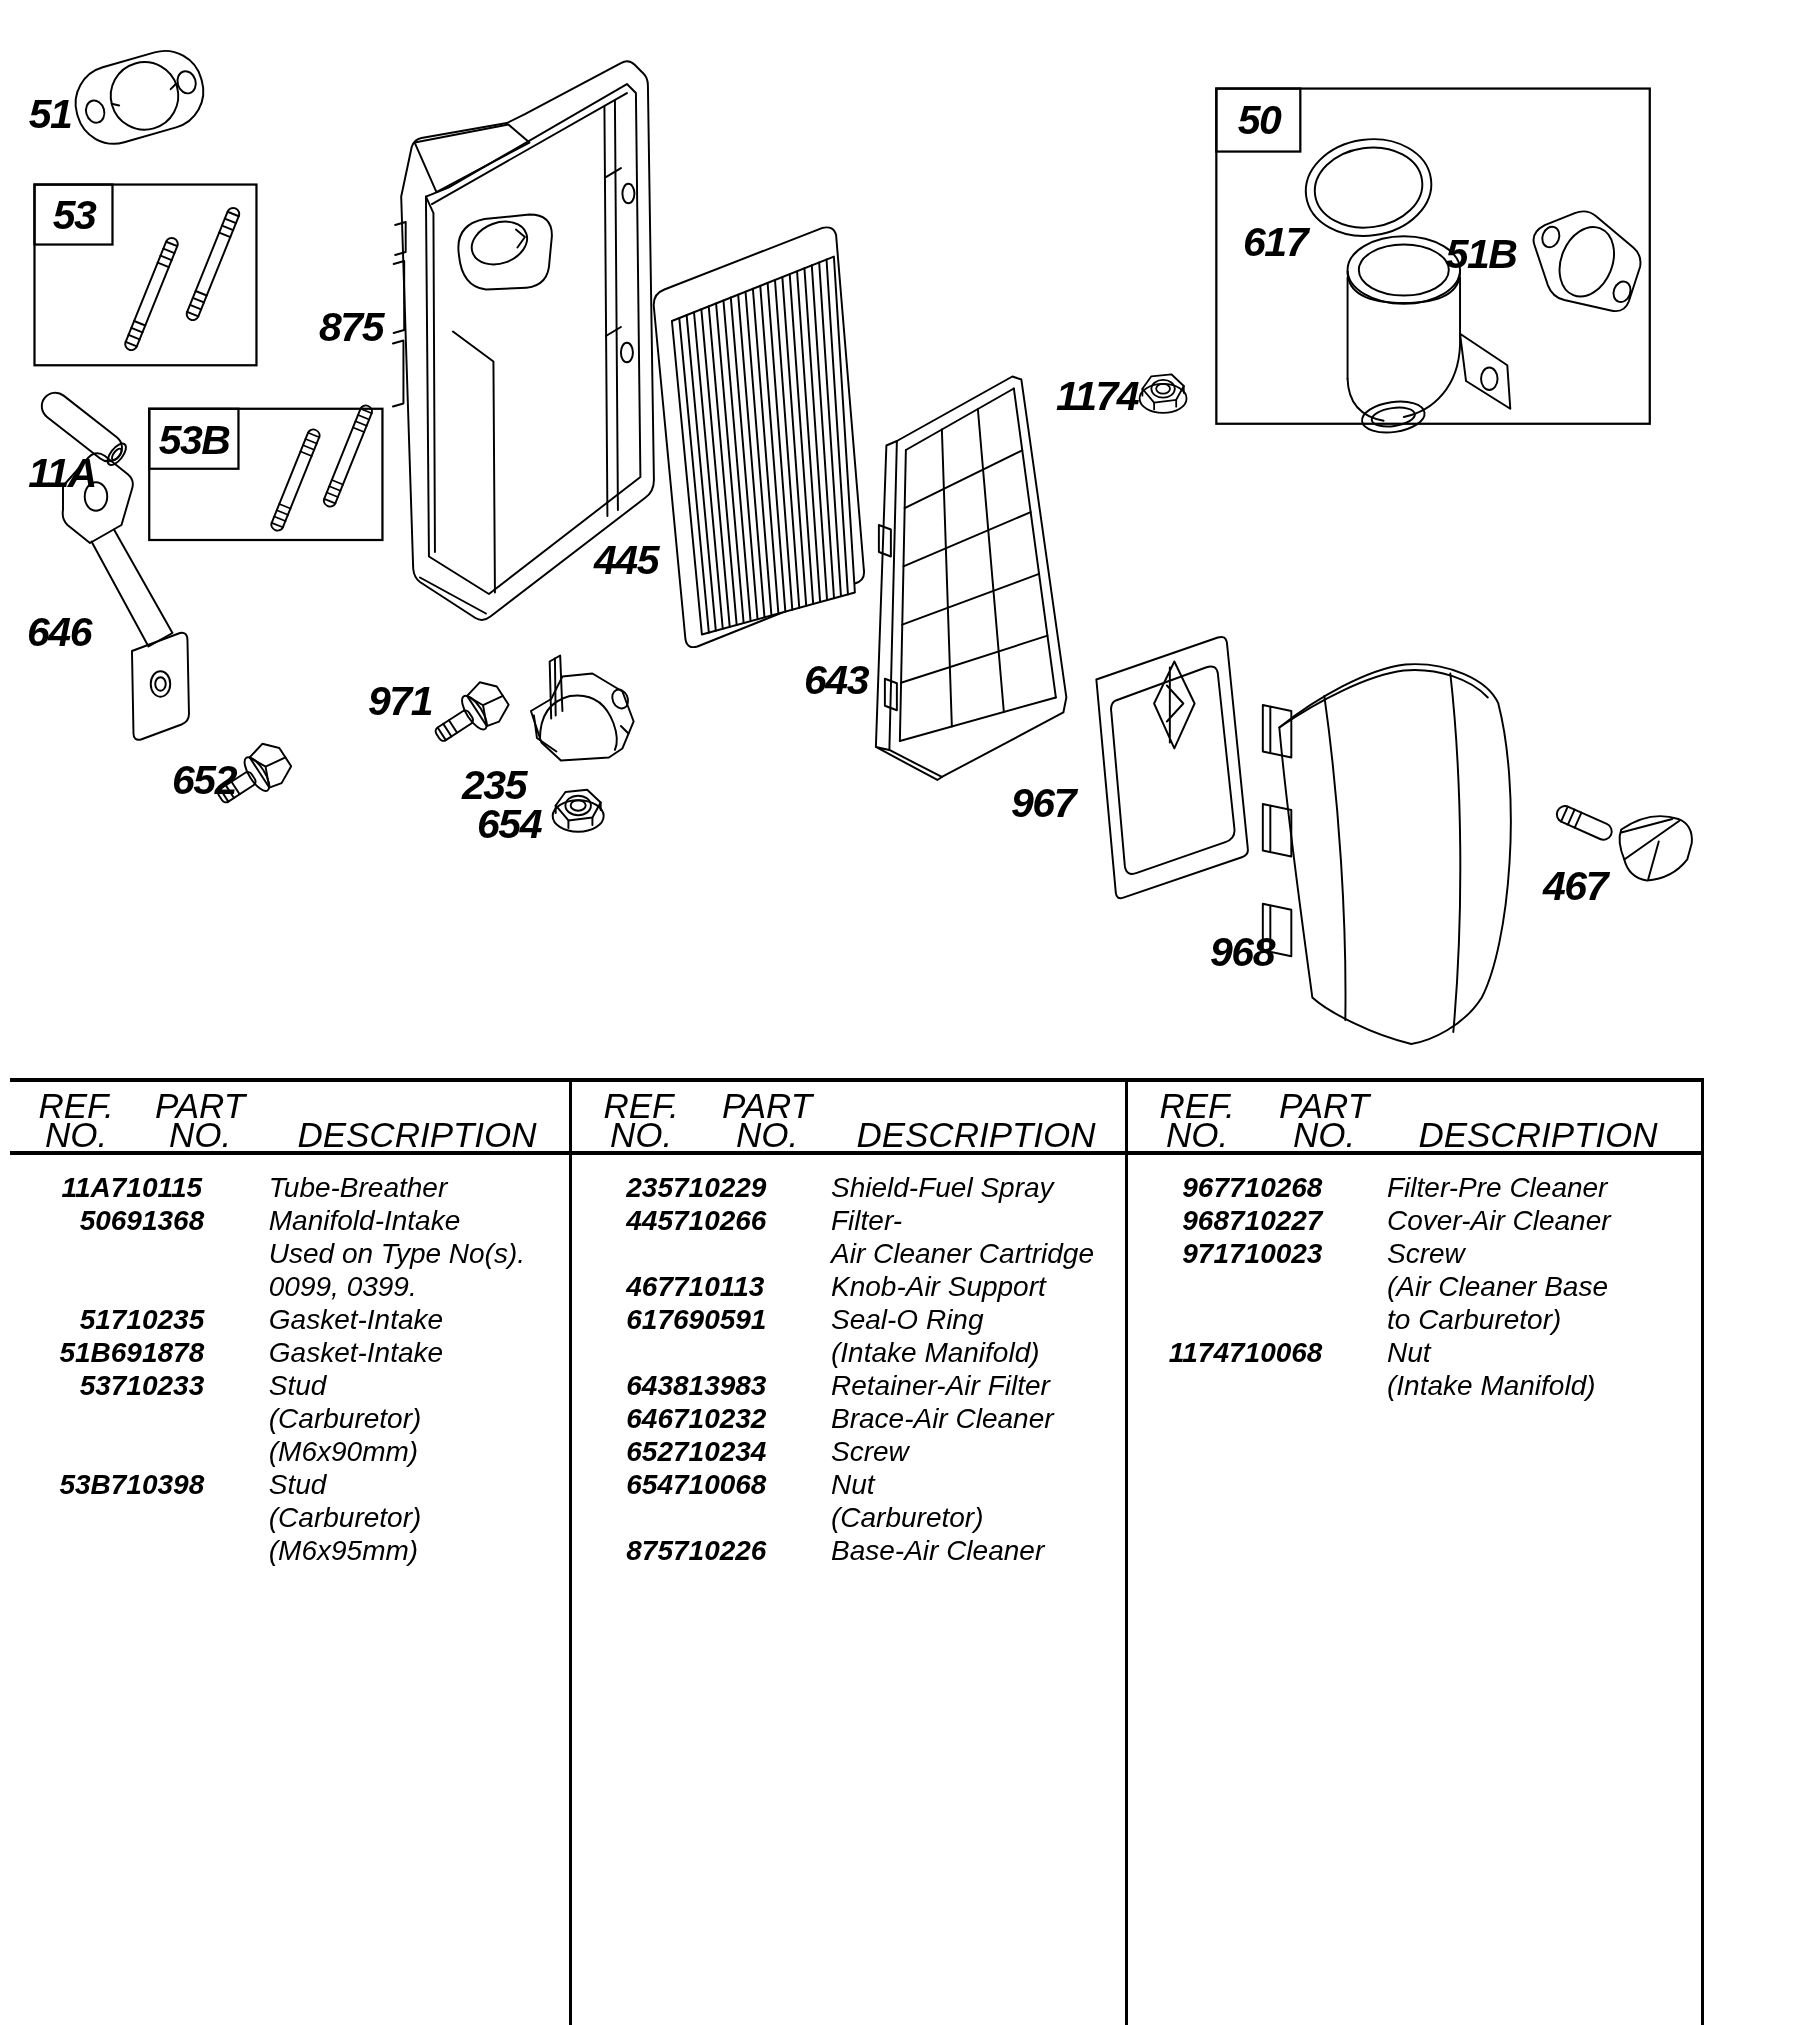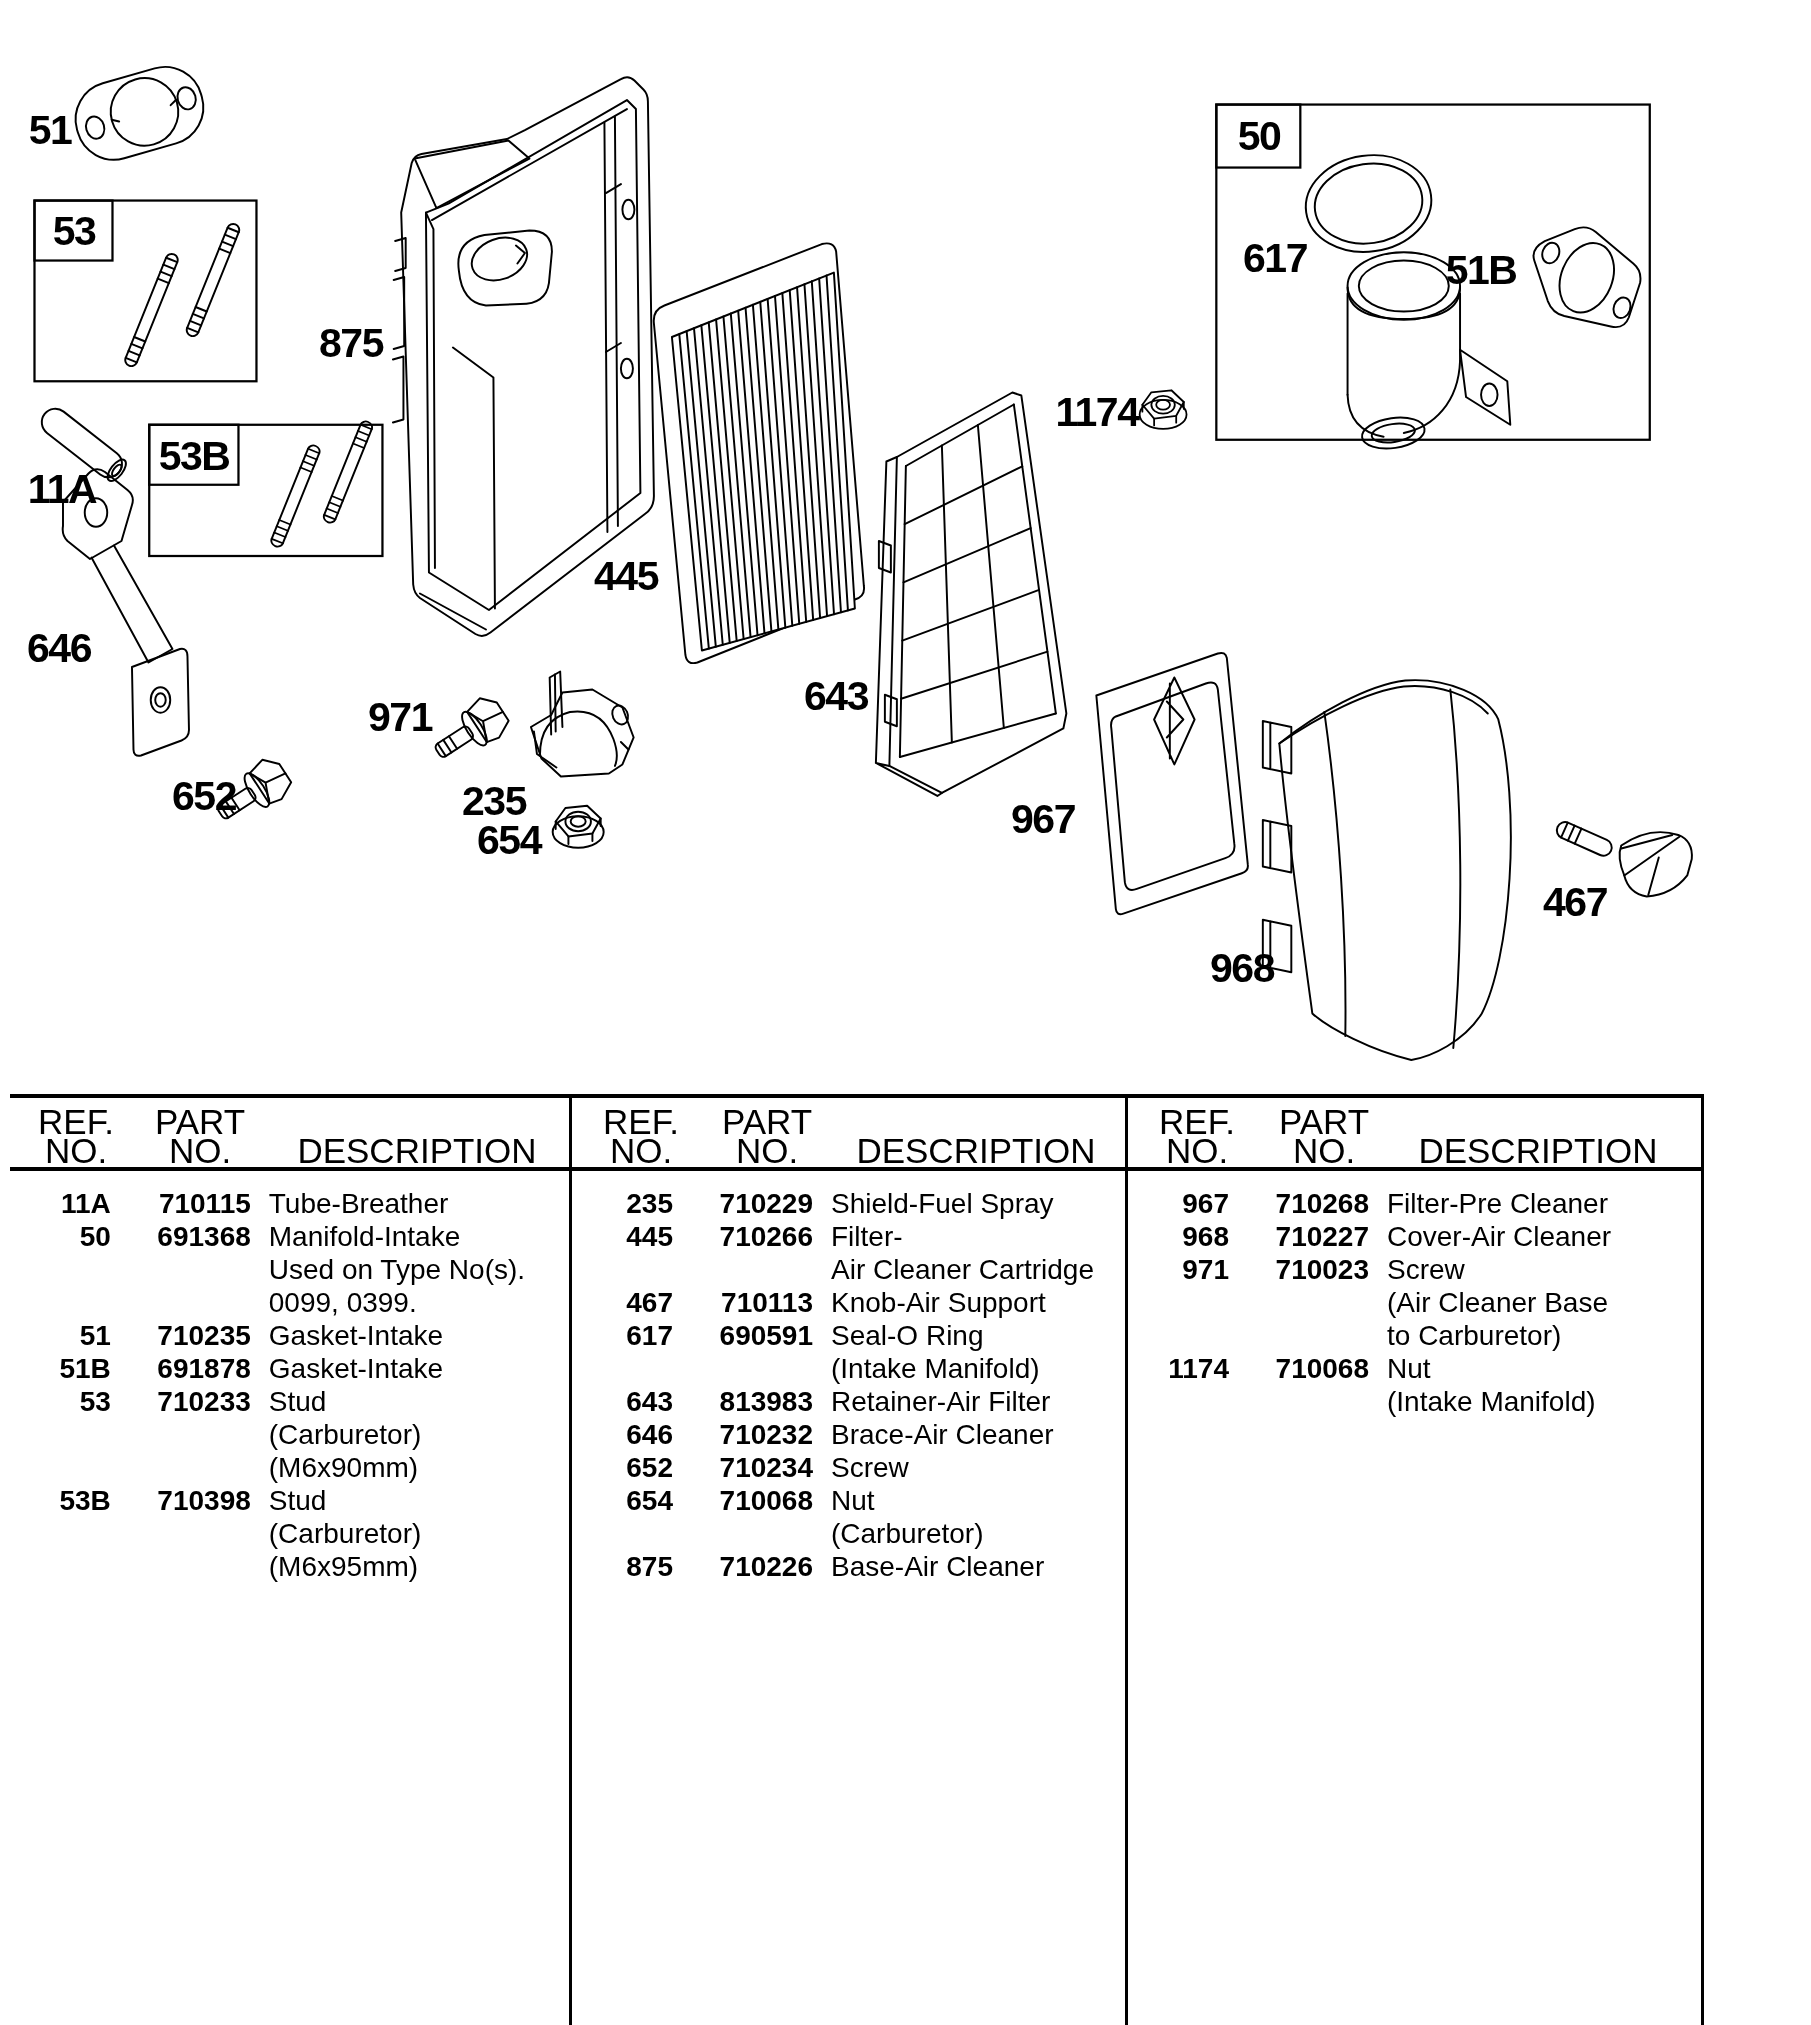--- a/index.html
+++ b/index.html
@@ -1,28 +1,28 @@
 <!DOCTYPE html>
 <html style="font-size:12px"><head>
 <meta charset="utf-8">
 <style>
   html,body{margin:0;padding:0;background:#fff;}
   body{width:1811px;height:2025px;position:relative;font-family:"Liberation Sans",sans-serif;color:#000;overflow:hidden;}
-  #stage{position:absolute;left:0;top:16px;width:1811px;height:1470px;}
+  #stage{position:absolute;left:0;top:0;width:1811px;height:1470px;font-style:italic;}
   svg{position:absolute;left:0;top:0;}
   .art{stroke:#000;stroke-width:2.6;fill:none;stroke-linejoin:round;stroke-linecap:round;}
   .artbox{stroke:#000;stroke-width:3;fill:none;}
   .callout{position:absolute;transform:translate(-50%,-50%);font-weight:bold;font-size:41px;letter-spacing:-1.5px;white-space:nowrap;}
   
   .rule{position:absolute;background:#000;}
   .th{position:absolute;font-size:35px;transform:translateX(-50%);white-space:nowrap;}
   .tcol{position:absolute;top:1171px;}
   .trow{display:flex;height:33px;line-height:33px;font-size:28px;white-space:nowrap;}
   .c-ref{width:101px;text-align:right;font-weight:bold;flex:0 0 auto;}
-  .c-part{width:140px;text-align:right;font-weight:bold;flex:0 0 auto;}
+  .c-part{width:140px;text-align:left;font-weight:bold;flex:0 0 auto;}
   .c-desc{padding-left:18px;flex:0 0 auto;}
 </style>
 </head>
 <body>
 
 <div id="stage">
 
   <svg width="1811" height="1050" viewBox="0 0 2415 1400">
     <defs>
       <g id="stud">

